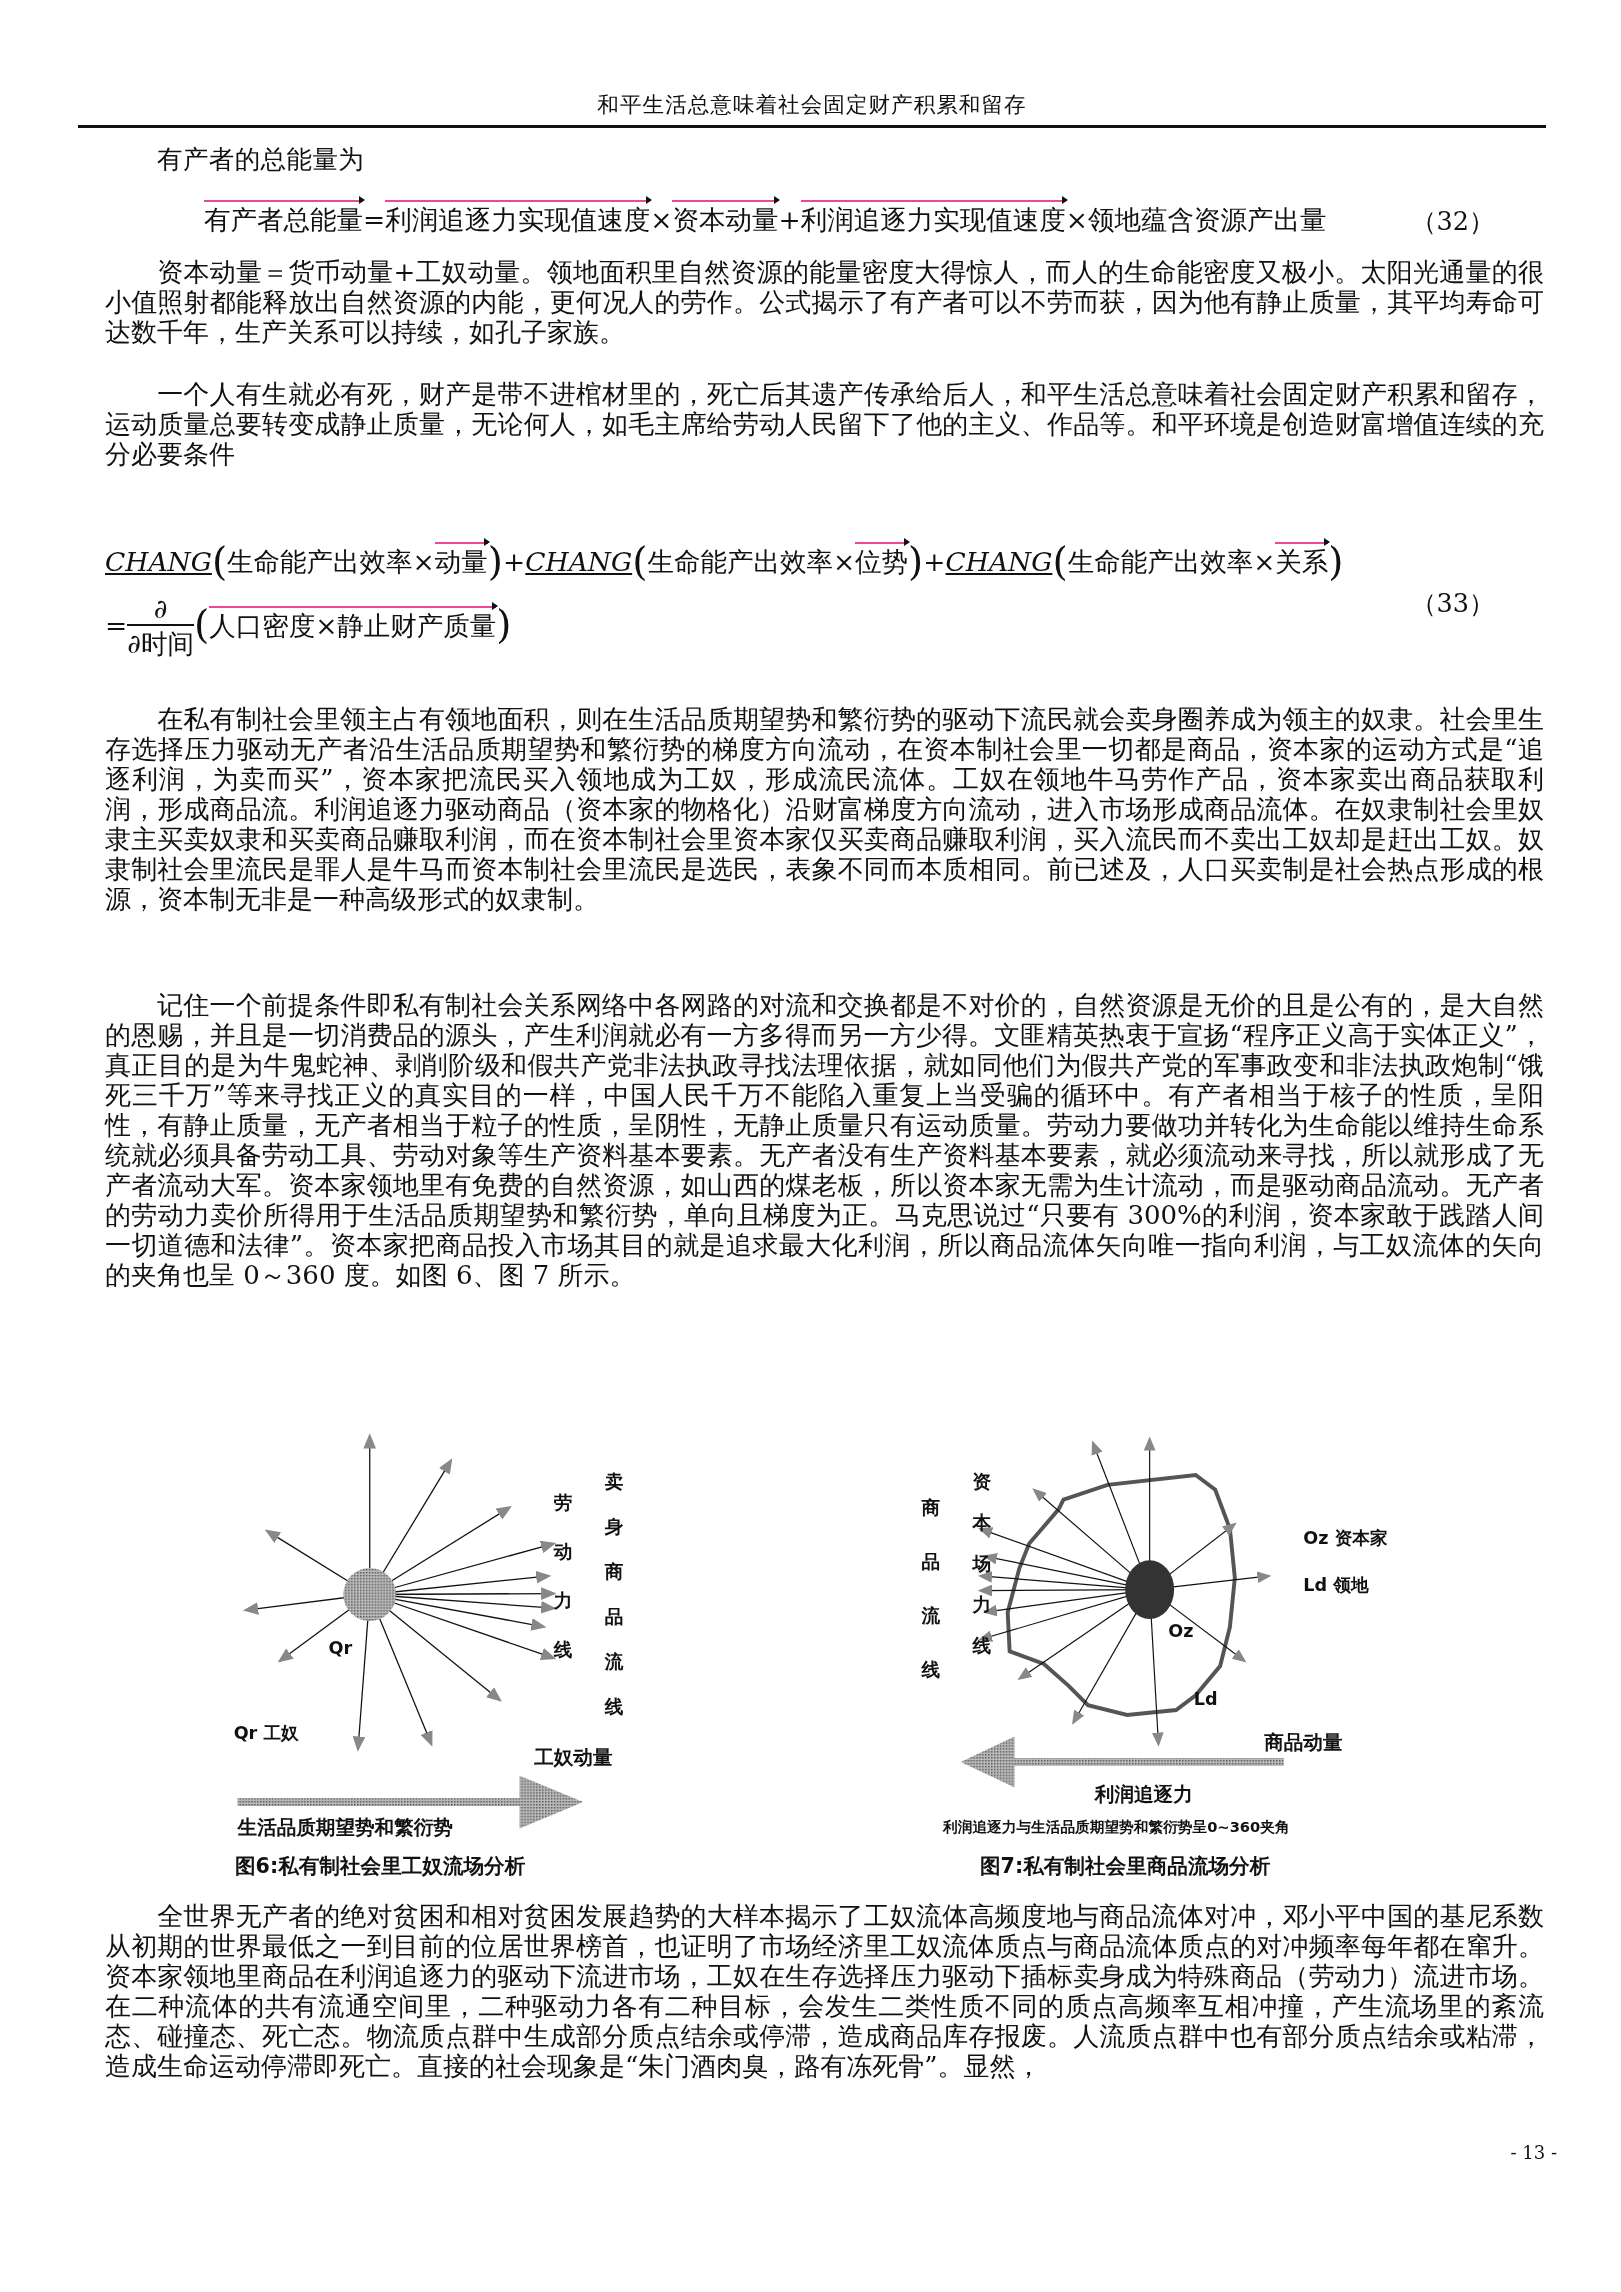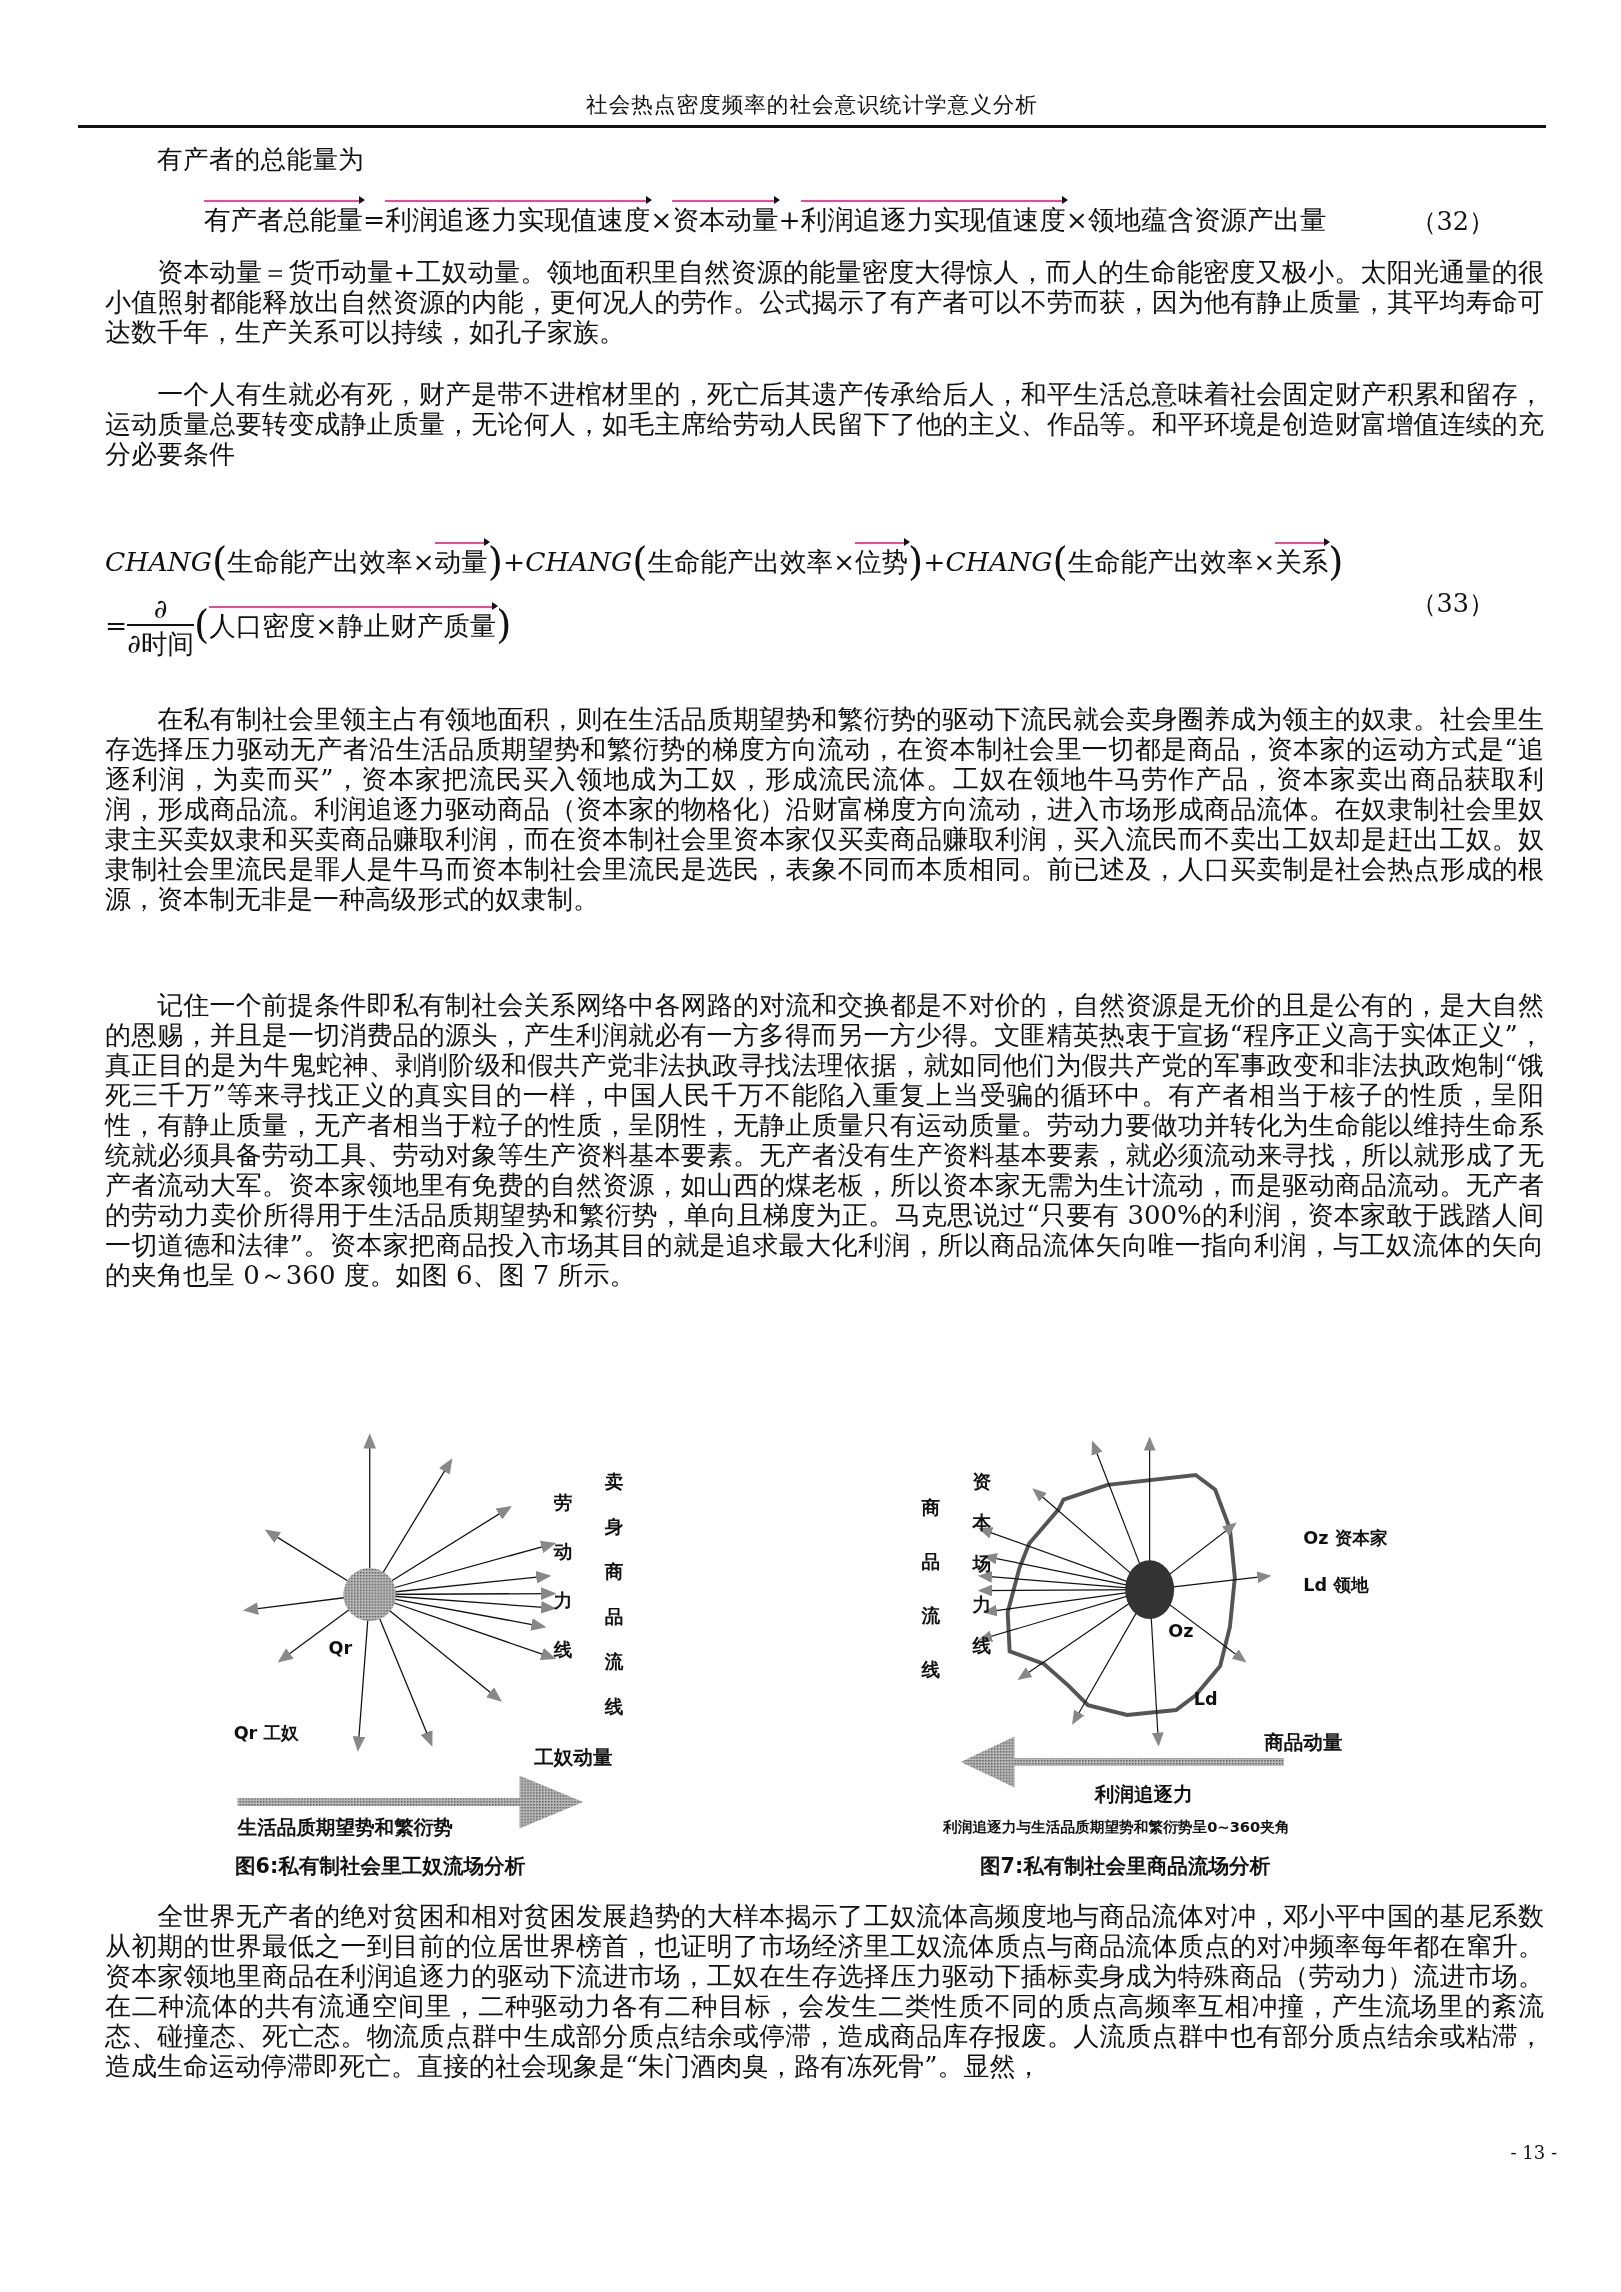--- a/index.html
+++ b/index.html
@@ -10,35 +10,35 @@
   .header-rule { position: absolute; left: 78px; top: 125px; width: 1468px; height: 2.9px; background: #111; }
   .line { position: absolute; left: 105px; width: 1439px; font-size: 25.5px; line-height: 29px;
           white-space: nowrap; letter-spacing: 0.4px; }
   .para { position: absolute; left: 105px; width: 1439px; font-size: 26px; line-height: 30px;
           text-align: justify; text-align-last: left; }
   .para .ind { display: inline-block; width: 52px; }
   .eq { position: absolute; font-size: 26.5px; white-space: nowrap; }
   .ov { border-top: 2px solid #ec4899; padding-top: 2px; position: relative; }
   .ov::after { content: ""; position: absolute; right: -2px; top: -5.9px; border-left: 6.9px solid #111;
                border-top: 4.9px solid transparent; border-bottom: 4.9px solid transparent; }
-  .it { font-style: italic; }
+  .it { font-style: italic; text-decoration: underline; }
   .paren { font-size: 39px; font-weight: 200; vertical-align: -3.9px; }
   .eqnum { position: absolute; font-size: 25.5px; }
   .frac { display: inline-block; vertical-align: middle; text-align: center; }
   .frac .num { display: block; border-bottom: 2px solid #111; padding: 0 5.9px; font-style: italic; }
   .frac .den { display: block; text-align: center; }
   .fig { position: absolute; }
   .fig svg text { font-family: "DejaVu Sans", sans-serif; font-weight: bold; fill: #111; }
   .caption { position: absolute; font-family: "DejaVu Sans", sans-serif; font-weight: bold; font-size: 20.6px; }
   .pagenum { position: absolute; right: 64px; top: 2142px; font-size: 18px; }
 </style>
 </head>
 <body>
 
-<div class="page-header">社会热点密度频率的社会意识统计学意义分析</div>
+<div class="page-header">和平生活总意味着社会固定财产积累和留存</div>
 <div class="header-rule"></div>
 
 <div class="line" style="top:145px; left:157px;">有产者的总能量为</div>
 
 <div class="eq" style="left:204px; top:202px;">
   <span class="ov">有产者总能量</span><span>=</span><span class="ov">利润追逐力实现值速度</span><span>×</span><span class="ov">资本动量</span><span>+</span><span class="ov">利润追逐力实现值速度</span><span>×</span><span>领地蕴含资源产出量</span>
 </div>
 <div class="eqnum" style="left:1411px; top:204px;">（32）</div>
 
 <div class="para" style="top:257px;"><span class="ind"></span><span>资本动量＝货币动量+工奴动量。领地面积里自然资源的能量密度大得惊人，而人的生命能密度又极小。太阳光通量的很小值照射都能释放出自然资源的内能，更何况人的劳作。公式揭示了有产者可以不劳而获，因为他有静止质量，其平均寿命可达数千年，生产关系可以持续，如孔子家族。</span></div>

